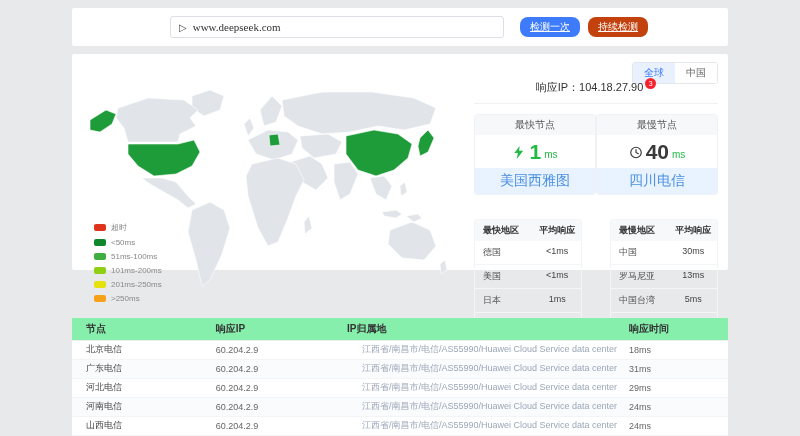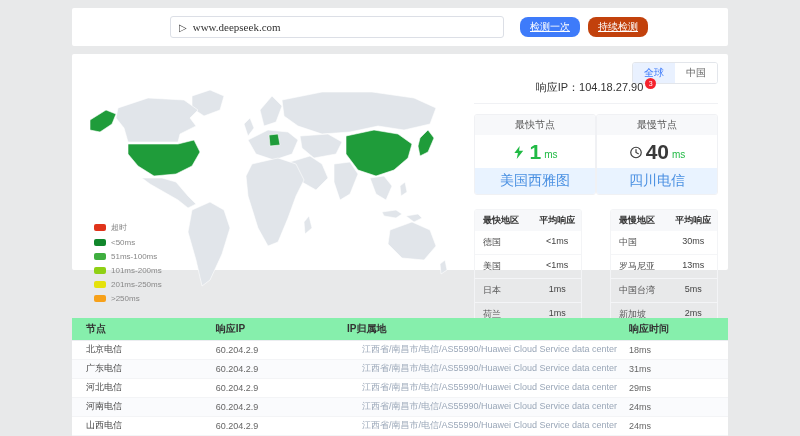--- a/index.html
+++ b/index.html
@@ -56,21 +56,21 @@
   .stat-card { flex:1; border:1px solid #f0f1f4; border-radius:3px; overflow:hidden; text-align:center; }
   .stat-head { background:#f7f8fa; font-size:10px; color:#555; padding:3px 0; }
   .stat-value { padding:7px 0 6px; display:flex; align-items:flex-end; justify-content:center; gap:3px; }
   .stat-num { font-size:21px; font-weight:bold; line-height:20px; }
   .stat-num.green { color:#21ba45; }
   .stat-num.dark  { color:#3a3a3a; }
   .stat-unit { font-size:10px; color:#21ba45; padding-bottom:2px; }
   .stat-icon { width:14px; height:18px; display:flex; align-items:center; }
   .stat-node { background:#e9f3ff; color:#4a90e2; font-size:14px; padding:4px 0; }
 
-  .mini-tables { display:flex; gap:28px; margin-top:14px; }
+  .mini-tables { display:flex; gap:28px; margin-top:24px; }
   .mini-table { flex:1; border:1px solid #f3f4f6; border-radius:3px; overflow:hidden; }
   .mt-head { display:flex; background:#f7f8fa; padding:4px 0; font-size:9px; color:#333; font-weight:bold; }
   .mt-head span:first-child { width:55%; padding-left:8px; }
   .mt-head span:last-child  { width:45%; text-align:center; }
   .mt-row { display:flex; padding:5px 0; font-size:9px; color:#555; border-bottom:1px solid #f4f5f7; }
   .mt-row:last-child { border-bottom:none; }
   .mt-row span:first-child { width:55%; padding-left:8px; }
   .mt-row span:last-child  { width:45%; text-align:center; color:#444; }
 
   

